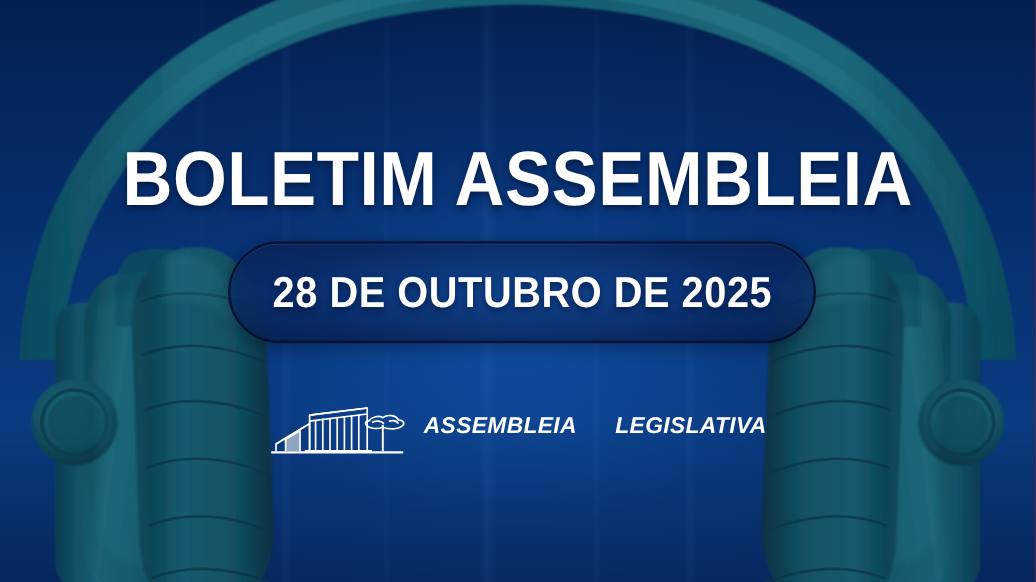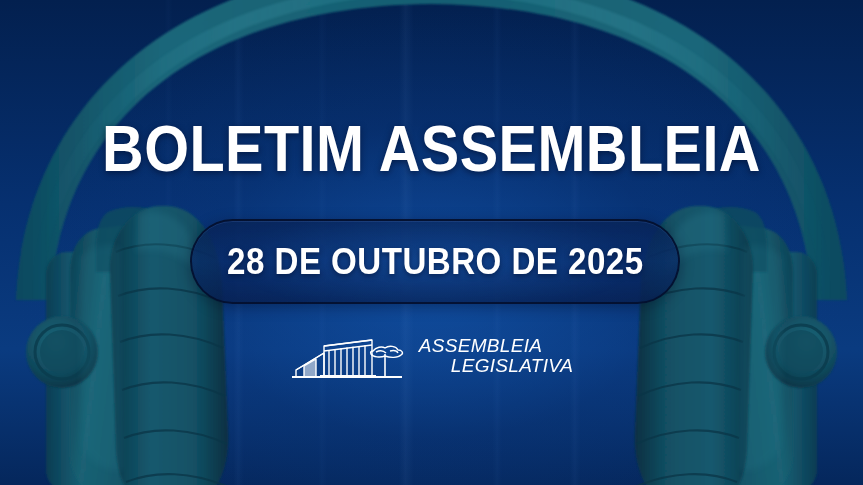--- a/index.html
+++ b/index.html
@@ -80,21 +80,21 @@
     font-size: 64px;
     line-height: 64px;
     letter-spacing: 0.5px;
     transform: scaleX(0.90);
     text-shadow: 0 2px 7px rgba(0,10,35,0.55);
     white-space: nowrap;
   }
 
   .date-badge {
     position: absolute;
-    top: 219px;
+    top: 201px;
     left: 190px;
     width: 490px;
     height: 85px;
     box-sizing: border-box;
     border-radius: 46px;
     border: 2px solid rgba(4,14,42,0.85);
     background:
       radial-gradient(ellipse 75% 120% at 50% 50%, rgba(23,86,170,0.50) 0%, rgba(10,45,112,0.30) 55%, rgba(6,28,74,0.22) 100%),
       linear-gradient(180deg, rgba(7,32,78,0.80) 0%, rgba(9,42,100,0.72) 50%, rgba(6,28,72,0.82) 100%);
     box-shadow:
@@ -127,25 +127,25 @@
     align-items: center;
   }
   .logo-inner {
     display: flex;
     align-items: center;
     gap: 9px;
   }
   .logo-mark { width: 120px; height: 60px; display: block; }
   .logo-words {
     display: flex;
-    flex-direction: column;
+    flex-direction: row;
     justify-content: center;
     color: #ffffff;
     font-family: "Liberation Sans", sans-serif;
-    font-weight: 400;
+    font-weight: 700;
     font-style: italic;
     line-height: 1.03;
     letter-spacing: 0.3px;
   }
   .logo-words .l1 { font-size: 19px; }
   .logo-words .l2 { font-size: 19px; margin-left: 32px; }
   .logo-words .l3 { font-size: 16px; }
 </style>
 </head>
 <body>

